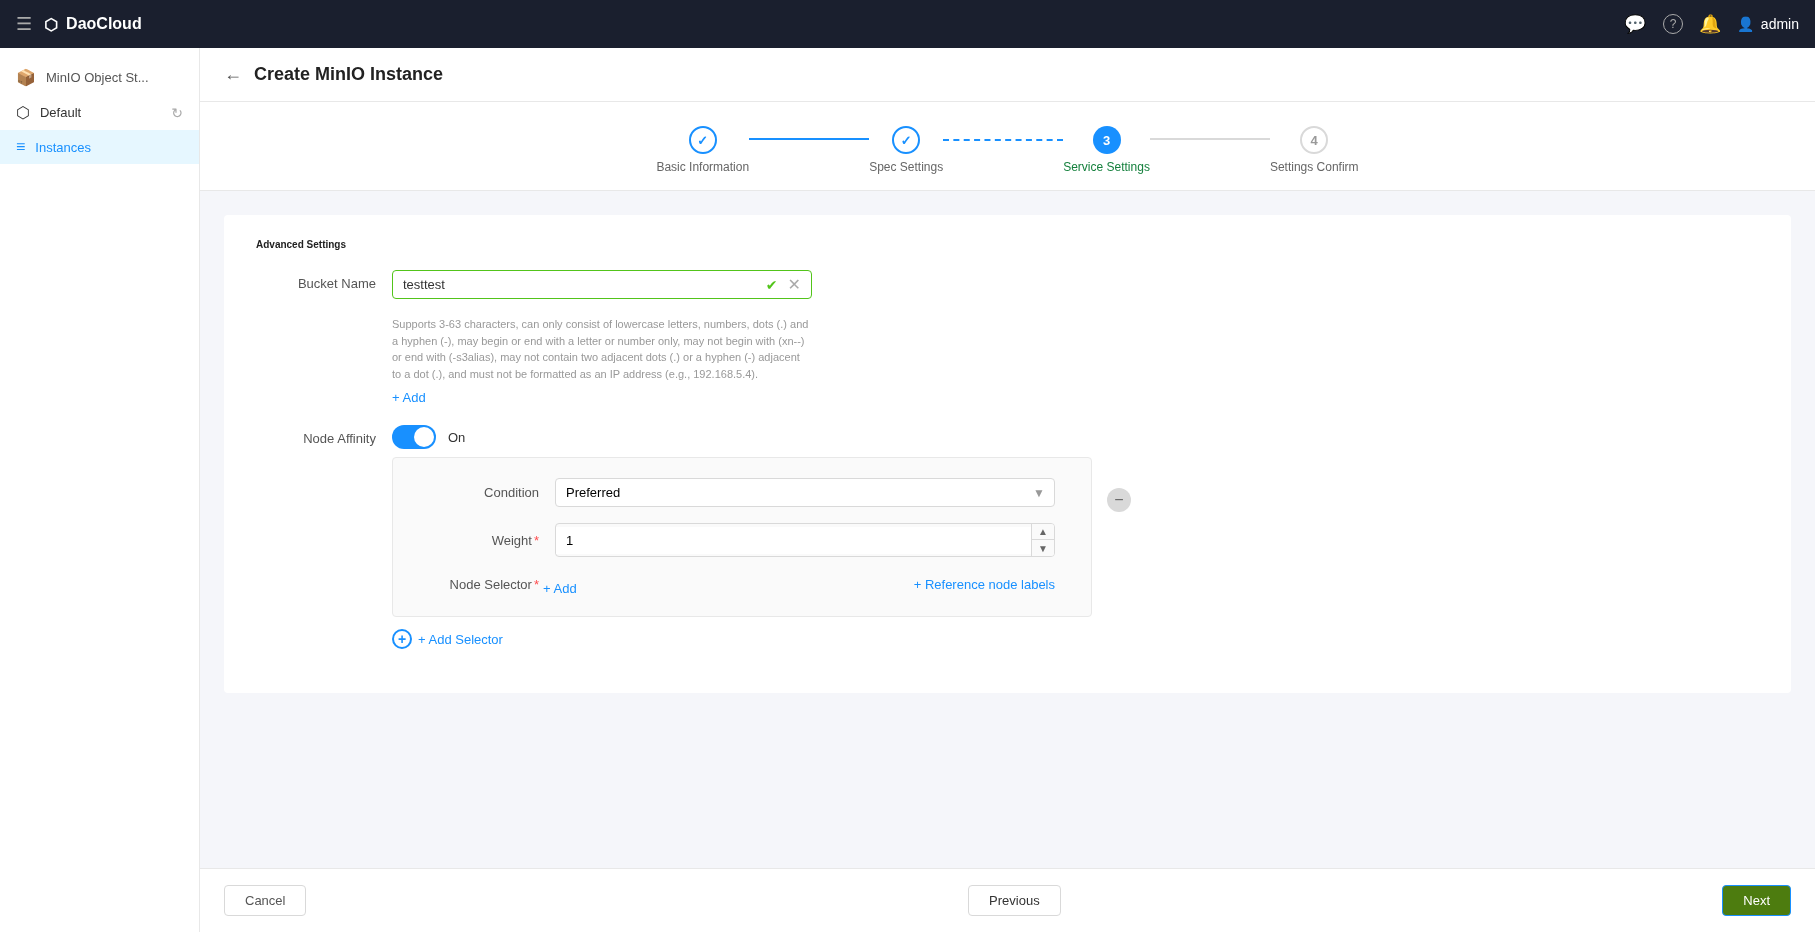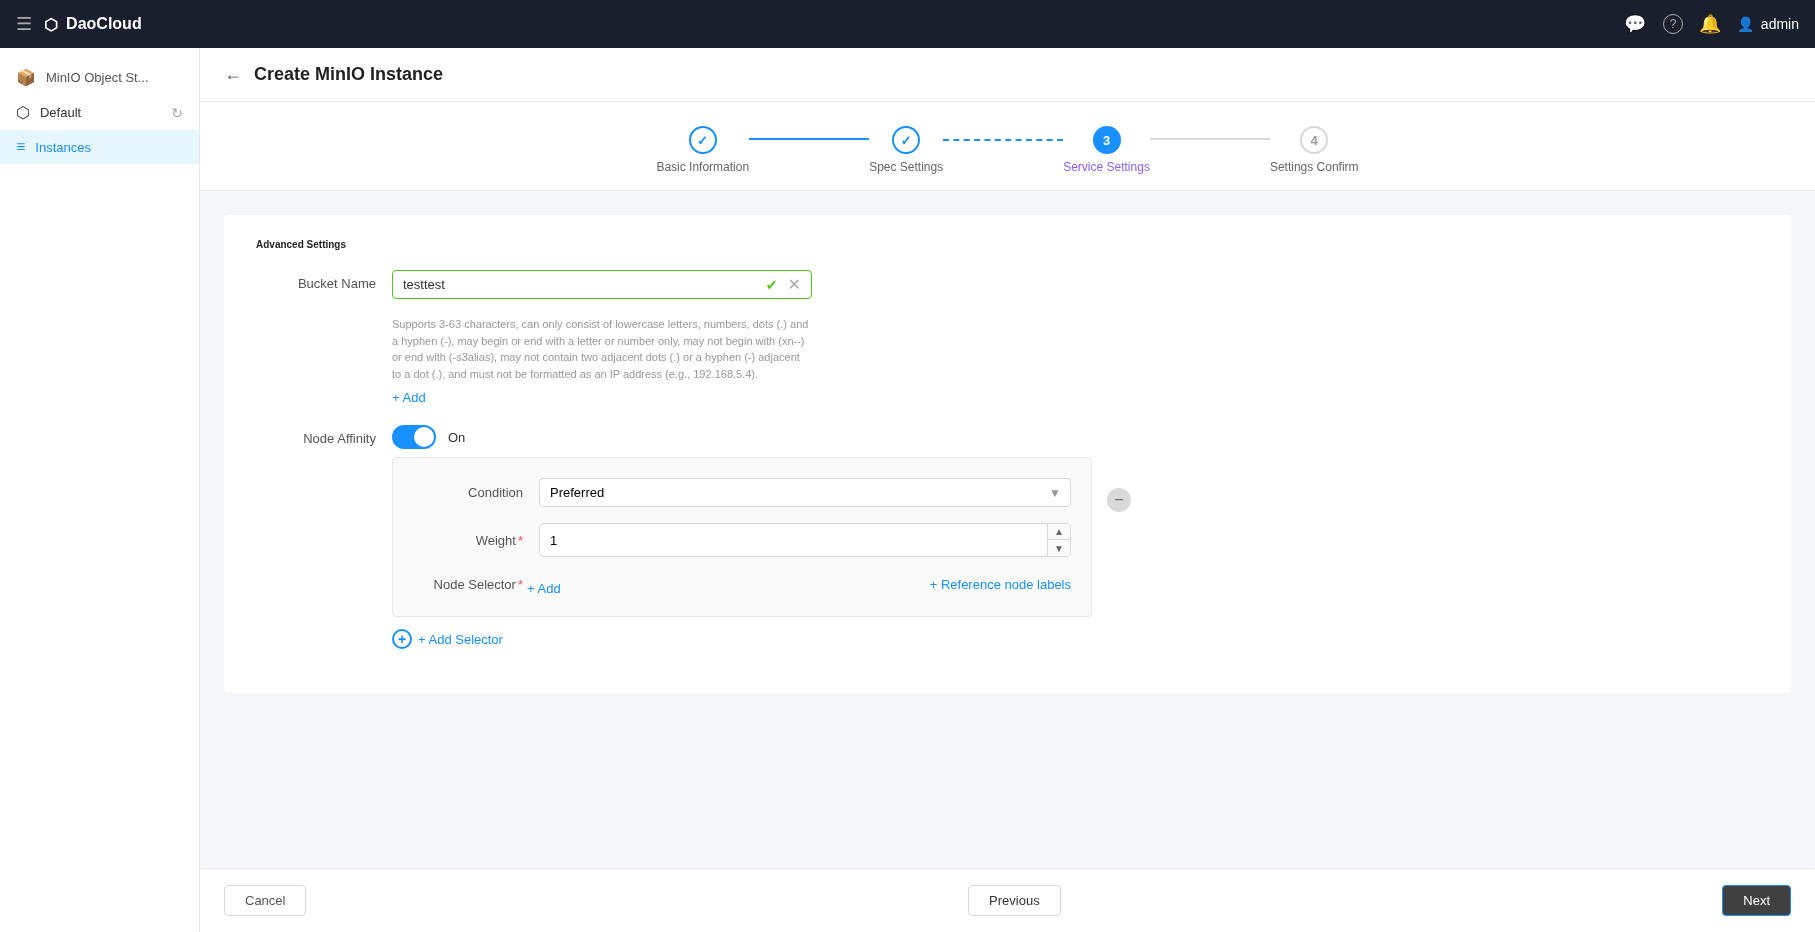--- a/index.html
+++ b/index.html
@@ -65,21 +65,21 @@
     .step { display: flex; flex-direction: column; align-items: center; position: relative; }
     .step-circle {
       width: 28px; height: 28px; border-radius: 50%;
       display: flex; align-items: center; justify-content: center;
       font-size: 13px; font-weight: bold;
     }
     .step-circle.done { background: #fff; border: 2px solid #1890ff; color: #1890ff; }
     .step-circle.active { background: #1890ff; color: #fff; }
     .step-circle.pending { background: #fff; border: 2px solid #d9d9d9; color: #999; }
     .step-label { margin-top: 6px; font-size: 12px; color: #666; white-space: nowrap; }
-    .step-label.active { color: #8b5cf6; }
+    .step-label.active { color: #15803d; }
     .step-connector {
       width: 120px; height: 2px; margin-bottom: 20px;
     }
     .step-connector.done { background: #1890ff; }
     .step-connector.dashed {
       border-top: 2px dashed #1890ff;
       background: transparent; height: 0;
       margin-bottom: 20px;
     }
     .step-connector.pending { background: #d9d9d9; }
@@ -141,21 +141,21 @@
       width: 20px; height: 20px; border-radius: 50%; background: #fff;
       transition: left 0.2s;
     }
     .toggle.on .toggle-knob { left: 22px; }
     .toggle.off .toggle-knob { left: 2px; }
     .toggle-label { font-size: 13px; color: #333; }
 
     
     .affinity-box {
       border: 1px solid #e8e8e8; border-radius: 4px;
-      padding: 20px 20px; margin-top: 8px; background: #fafafa;
+      padding: 20px 36px; margin-top: 8px; background: #fafafa;
       max-width: 760px;
     }
     .affinity-row {
       display: flex; align-items: center; gap: 16px; margin-bottom: 16px;
     }
     .affinity-label {
       min-width: 110px; text-align: right; color: #555; font-size: 13px;
     }
     .select-wrapper {
       flex: 1; position: relative;
@@ -215,21 +215,21 @@
       position: fixed; bottom: 0; left: 200px; right: 0;
       background: #fff; border-top: 1px solid #e8e8e8;
       padding: 16px 24px; display: flex; justify-content: space-between;
       align-items: center; gap: 12px; z-index: 50;
     }
     .btn {
       padding: 7px 20px; border-radius: 4px; font-size: 13px;
       cursor: pointer; border: 1px solid;
     }
     .btn-default { background: #fff; border-color: #d9d9d9; color: #555; }
-    .btn-primary { background: #404040; border-color: #1890ff; color: #fff; }
+    .btn-primary { background: #4d7c0f; border-color: #1890ff; color: #fff; }
     .btn-secondary { background: #fff; border-color: #d9d9d9; color: #333; }
   </style>
 </head>
 <body>
 
 <nav class="topnav">
   <div class="topnav-left">
     <span class="topnav-icon">☰</span>
     <div class="topnav-logo">
       <span>⬡</span>

